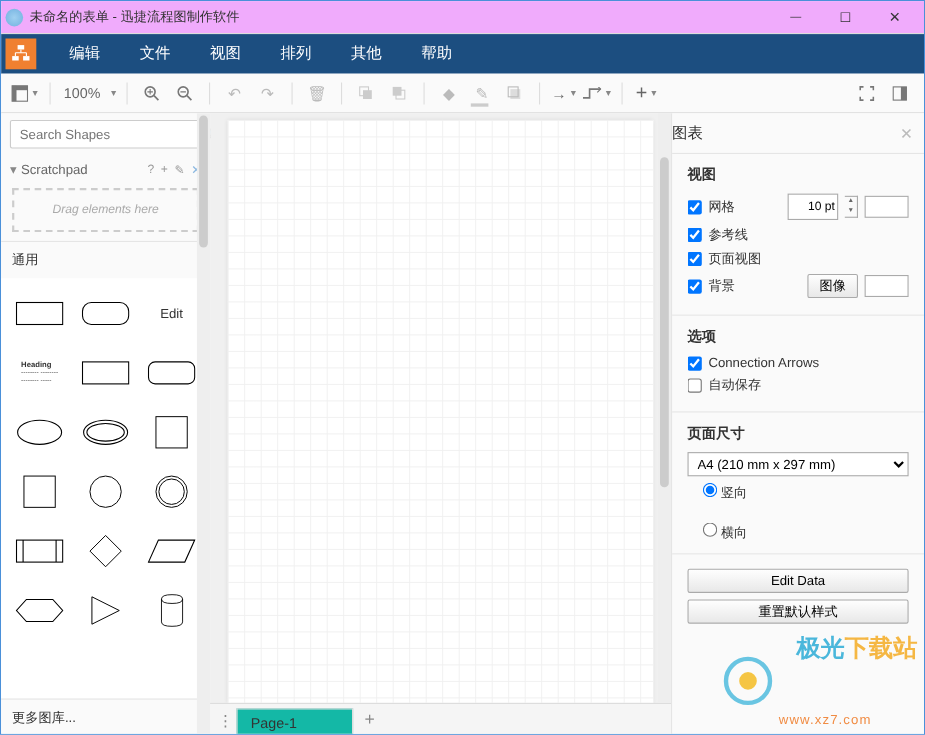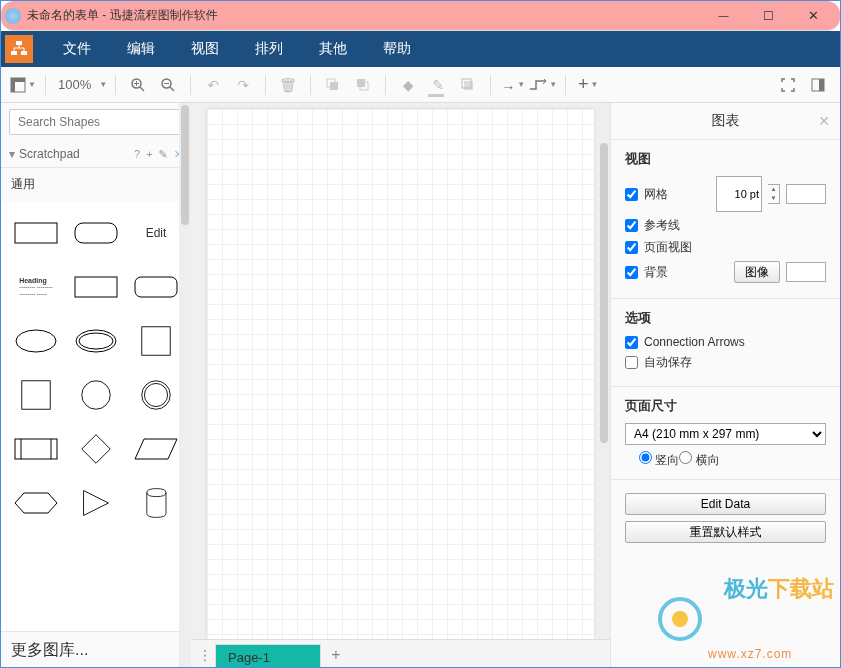--- a/index.html
+++ b/index.html
@@ -1,19 +1,19 @@
 <!DOCTYPE html>
 <html><head>
 <meta charset="utf-8">
 <style>
 * { box-sizing: border-box; margin: 0; padding: 0; }
 body { font-family: "Microsoft YaHei", Arial, sans-serif; font-size: 12px; color: #333; background: #fff; overflow: hidden; width: 841px; height: 668px; border: 1px solid #4a90d9; position: relative; }
 
 
-.titlebar { display: flex; align-items: center; height: 30px; background: #fca5a5; padding: 0 4px; border-bottom: 1px solid #ddd; border-radius: 13px; }
+.titlebar { display: flex; align-items: center; height: 30px; background: #f0abfc; padding: 0 4px; border-bottom: 1px solid #ddd; }
 .titlebar-icon { width: 16px; height: 16px; border-radius: 50%; background: radial-gradient(circle, #a0d0f0, #70b0e0); margin-right: 6px; }
 .titlebar-text { flex: 1; font-size: 12px; color: #333; }
 .titlebar-controls { display: flex; }
 .titlebar-btn { width: 45px; height: 28px; display: flex; align-items: center; justify-content: center; font-size: 14px; cursor: default; }
 .titlebar-btn.min::before { content: "—"; font-size: 10px; }
 .titlebar-btn.max { font-size: 12px; }
 .titlebar-btn.max::before { content: "☐"; }
 .titlebar-btn.close::before { content: "✕"; font-size: 13px; }
 
 
@@ -48,49 +48,49 @@
 
 .section-header { padding: 8px 10px; font-size: 12px; color: #333; border-top: 1px solid #e5e5e5; }
 
 .shapes-grid { background: #fff; padding: 8px; display: grid; grid-template-columns: repeat(3, 1fr); grid-auto-rows: 48px; gap: 6px; overflow-y: auto; flex: 1; }
 .shape-cell { display: flex; align-items: center; justify-content: center; font-size: 11px; color: #333; }
 .shape-cell svg { max-width: 44px; max-height: 32px; }
 .text-shape { font-size: 12px; }
 .heading-shape { font-size: 6px; line-height: 1.1; }
 .heading-shape b { font-size: 7px; display: block; }
 
-.more-shapes { padding: 8px 10px; border-top: 1px solid #e5e5e5; font-size: 16px; color: #333; }
+.more-shapes { padding: 8px 10px; border-top: 1px solid #e5e5e5; font-size: 12px; color: #333; }
 
 
 .canvas-container { flex: 1; display: flex; flex-direction: column; background: #f0f0f0; position: relative; }
 .canvas-scroll-v { width: 12px; background: #eee; position: absolute; right: 0; top: 0; bottom: 30px; }
 .canvas-thumb-v { width: 8px; height: 300px; background: #ccc; border-radius: 4px; margin: 40px auto 0; }
 .canvas-inner { flex: 1; padding: 6px 16px 0 16px; overflow: hidden; }
 .canvas { background: #fff; width: 100%; height: 100%; box-shadow: 0 0 4px rgba(0,0,0,0.1); background-image: linear-gradient(#f0f0f0 1px, transparent 1px), linear-gradient(90deg, #f0f0f0 1px, transparent 1px); background-size: 15px 15px; }
 .page-tabs { height: 30px; display: flex; align-items: center; background: #f5f5f5; border-top: 1px solid #ddd; padding-left: 4px; }
 .page-tab-handle { width: 20px; text-align: center; color: #888; font-size: 14px; }
 .page-tab { padding: 0 50px 0 12px; height: 26px; display: flex; align-items: center; background: #14b8a6; border: 1px solid #ddd; border-bottom: none; font-size: 13px; margin-top: 4px; }
 .page-tab-add { width: 30px; text-align: center; color: #888; font-size: 16px; }
 
 
 .rightpanel { width: 230px; background: #fafafa; border-left: 1px solid #e5e5e5; display: flex; flex-direction: column; }
-.rp-header { display: flex; align-items: center; justify-content: center; height: 36px; font-size: 14px; color: #333; position: relative; }
+.rp-header { display: flex; align-items: center; height: 36px; font-size: 14px; color: #333; position: relative; }
 .rp-close { position: absolute; right: 10px; color: #bbb; font-size: 14px; }
 .rp-section { padding: 10px 14px; border-top: 1px solid #e5e5e5; }
 .rp-section-title { font-weight: bold; font-size: 13px; margin-bottom: 8px; color: #333; }
 .rp-row { display: flex; align-items: center; margin: 5px 0; font-size: 12px; color: #333; gap: 6px; }
 .rp-checkbox { width: 13px; height: 13px; }
 .rp-label { flex: 1; }
-.rp-input { width: 46px; height: 36px; border: 1px solid #aaa; font-size: 11px; padding: 0 2px; text-align: right; }
+.rp-input { width: 46px; height: 24px; border: 1px solid #aaa; font-size: 11px; padding: 0 2px; text-align: right; }
 .rp-spinner { width: 12px; height: 20px; border: 1px solid #aaa; border-left: none; display: flex; flex-direction: column; }
 .rp-spinner div { flex: 1; font-size: 6px; text-align: center; line-height: 8px; color: #666; }
 .rp-swatch { width: 40px; height: 20px; border: 1px solid #aaa; background: #fff; }
 .rp-button { height: 22px; border: 1px solid #aaa; background: linear-gradient(#fefefe, #e8e8e8); font-size: 12px; padding: 0 10px; border-radius: 2px; }
 .rp-select { width: 100%; height: 22px; border: 1px solid #aaa; font-size: 12px; padding: 0 4px; background: #fff; }
-.rp-radio-row { display: flex; gap: 0; margin-top: 6px; padding-left: 14px; }
+.rp-radio-row { display: flex; gap: 18px; margin-top: 6px; padding-left: 14px; flex-direction: column; }
 .rp-full-btn { width: 100%; margin: 3px 0; }
 
 
 .watermark { position: absolute; right: 6px; bottom: 6px; display: flex; align-items: center; gap: 6px; opacity: 0.9; }
 .watermark-logo { width: 44px; height: 44px; border-radius: 50%; border: 4px solid #5ac0e0; position: relative; display: flex; align-items: center; justify-content: center; }
 .watermark-logo::before { content: ""; width: 16px; height: 16px; border-radius: 50%; background: #f5c030; position: absolute; }
 .watermark-text { display: flex; flex-direction: column; line-height: 1.2; }
 .watermark-cn { font-size: 22px; font-weight: bold; color: #38b0d8; margin-left: 16px; }
 .watermark-cn span:last-child { color: #f5b030; }
 .watermark-url { font-size: 12px; color: #f08030; letter-spacing: 1px; margin-top: 44px; }
@@ -113,22 +113,22 @@
     <svg width="16" height="16" viewBox="0 0 16 16">
         <rect x="5" y="0" width="6" height="4" fill="#fff"></rect>
         <rect x="0" y="10" width="6" height="4" fill="#fff"></rect>
         <rect x="10" y="10" width="6" height="4" fill="#fff"></rect>
         <line x1="8" y1="4" x2="8" y2="7" stroke="#fff"></line>
         <line x1="3" y1="10" x2="3" y2="7" stroke="#fff"></line>
         <line x1="13" y1="10" x2="13" y2="7" stroke="#fff"></line>
         <line x1="3" y1="7" x2="13" y2="7" stroke="#fff"></line>
       </svg>
   </div>
+  <div class="menubar-item">编辑</div>
   <div class="menubar-item">文件</div>
-  <div class="menubar-item">编辑</div>
   <div class="menubar-item">视图</div>
   <div class="menubar-item">排列</div>
   <div class="menubar-item">其他</div>
   <div class="menubar-item">帮助</div>
 </div>
 
 <div class="toolbar">
   <div class="tool-btn">
       <svg width="16" height="16" viewBox="0 0 16 16">
         <rect x="1" y="1" width="14" height="14" fill="none" stroke="#777"></rect>
@@ -219,20 +219,21 @@
     <div class="scratchpad-header">
       <span style="color:#888;margin-right:4px">▾</span>
       <span class="scratchpad-title">Scratchpad</span>
       <span class="scratchpad-icons">
         <span>?</span>
         <span>+</span>
         <span>✎</span>
         <span style="color:#8cb8e0">✕</span>
       </span>
     </div>
+    <div class="scratchpad-area">Drag elements here</div>
     <div class="section-header">通用</div>
     <div class="shapes-grid">
       <div class="shape-cell">
           <svg viewBox="0 0 44 28">
             <rect x="1" y="4" width="42" height="20" fill="#fff" stroke="#000"></rect>
           </svg>
         </div>
       <div class="shape-cell">
           <svg viewBox="0 0 44 28">
             <rect x="1" y="4" width="42" height="20" rx="8" fill="#fff" stroke="#000"></rect>

